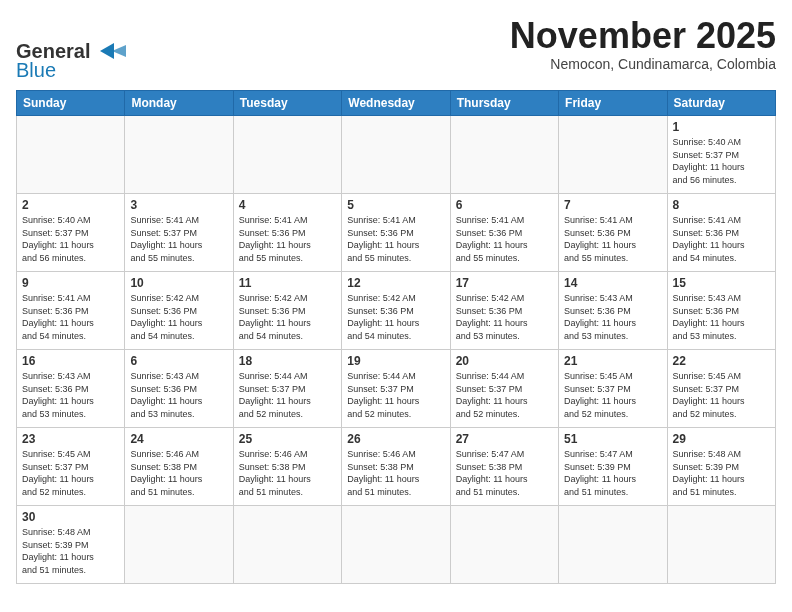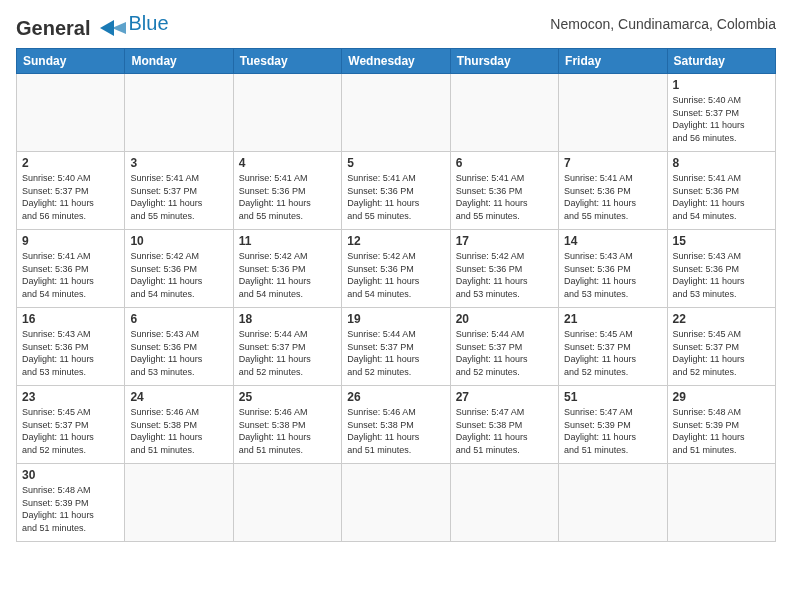--- a/index.html
+++ b/index.html
@@ -11,22 +11,23 @@
       padding: 16px;
     }
     .header-area {
       display: flex;
       align-items: flex-start;
       justify-content: space-between;
       margin-bottom: 8px;
     }
     .logo {
       display: flex;
-      flex-direction: row;
+      flex-direction: column;
       align-items: flex-start;
+      margin-top: 23px;
     }
     .title-area {
       text-align: right;
     }
     .month-title {
       font-size: 36px;
       font-weight: bold;
       color: #222;
       line-height: 1.1;
     }
@@ -80,20 +81,21 @@
     <div style="display:flex;align-items:center;">
       <span style="font-size:20px;font-weight:bold;color:#333;">General</span>
       <svg width="36" height="24" viewBox="0 0 36 24" style="margin-left:2px;">
         <polygon points="8,12 22,4 22,20" fill="#1a7ab5"></polygon>
         <polygon points="20,12 34,6 34,18" fill="#1a7ab5" opacity="0.7"></polygon>
       </svg>
     </div>
     <span style="font-size:20px;font-weight:normal;color:#1a7ab5;margin-top:-4px;">Blue</span>
   </div>
   <div class="title-area">
+    <div class="month-title">November 2025</div>
     <div class="subtitle">Nemocon, Cundinamarca, Colombia</div>
   </div>
 </div>
 
 <table class="calendar">
   <thead>
     <tr>
       <th>Sunday</th>
       <th>Monday</th>
       <th>Tuesday</th>

